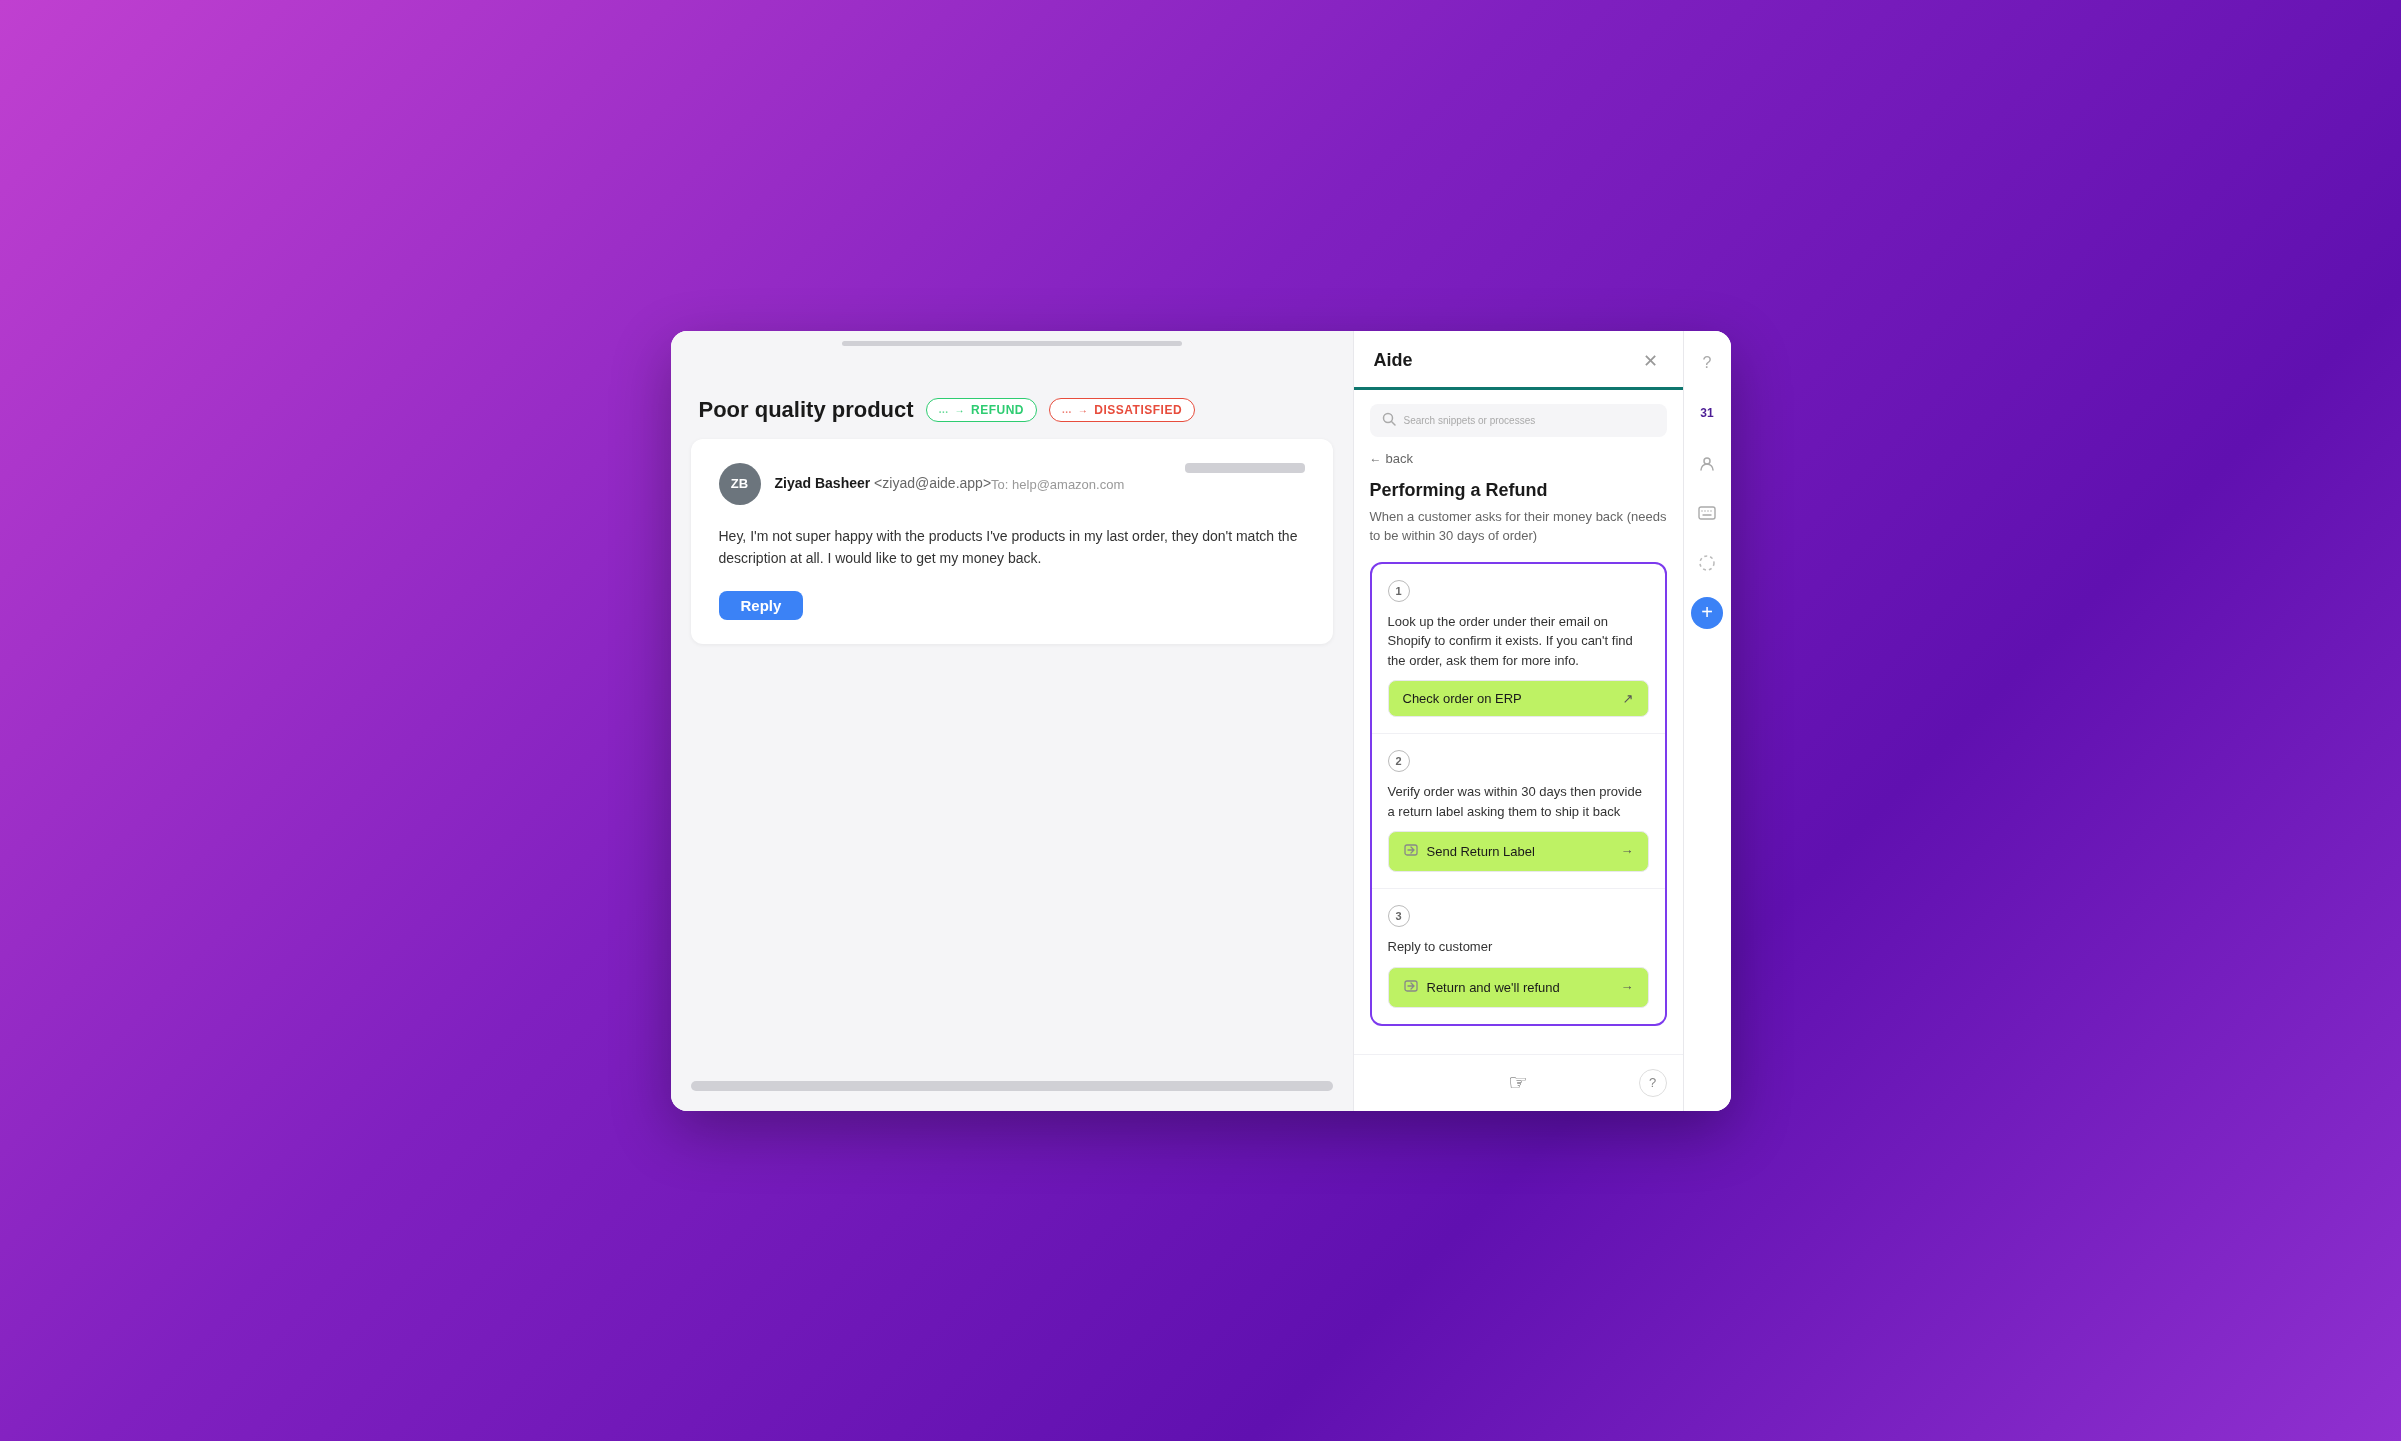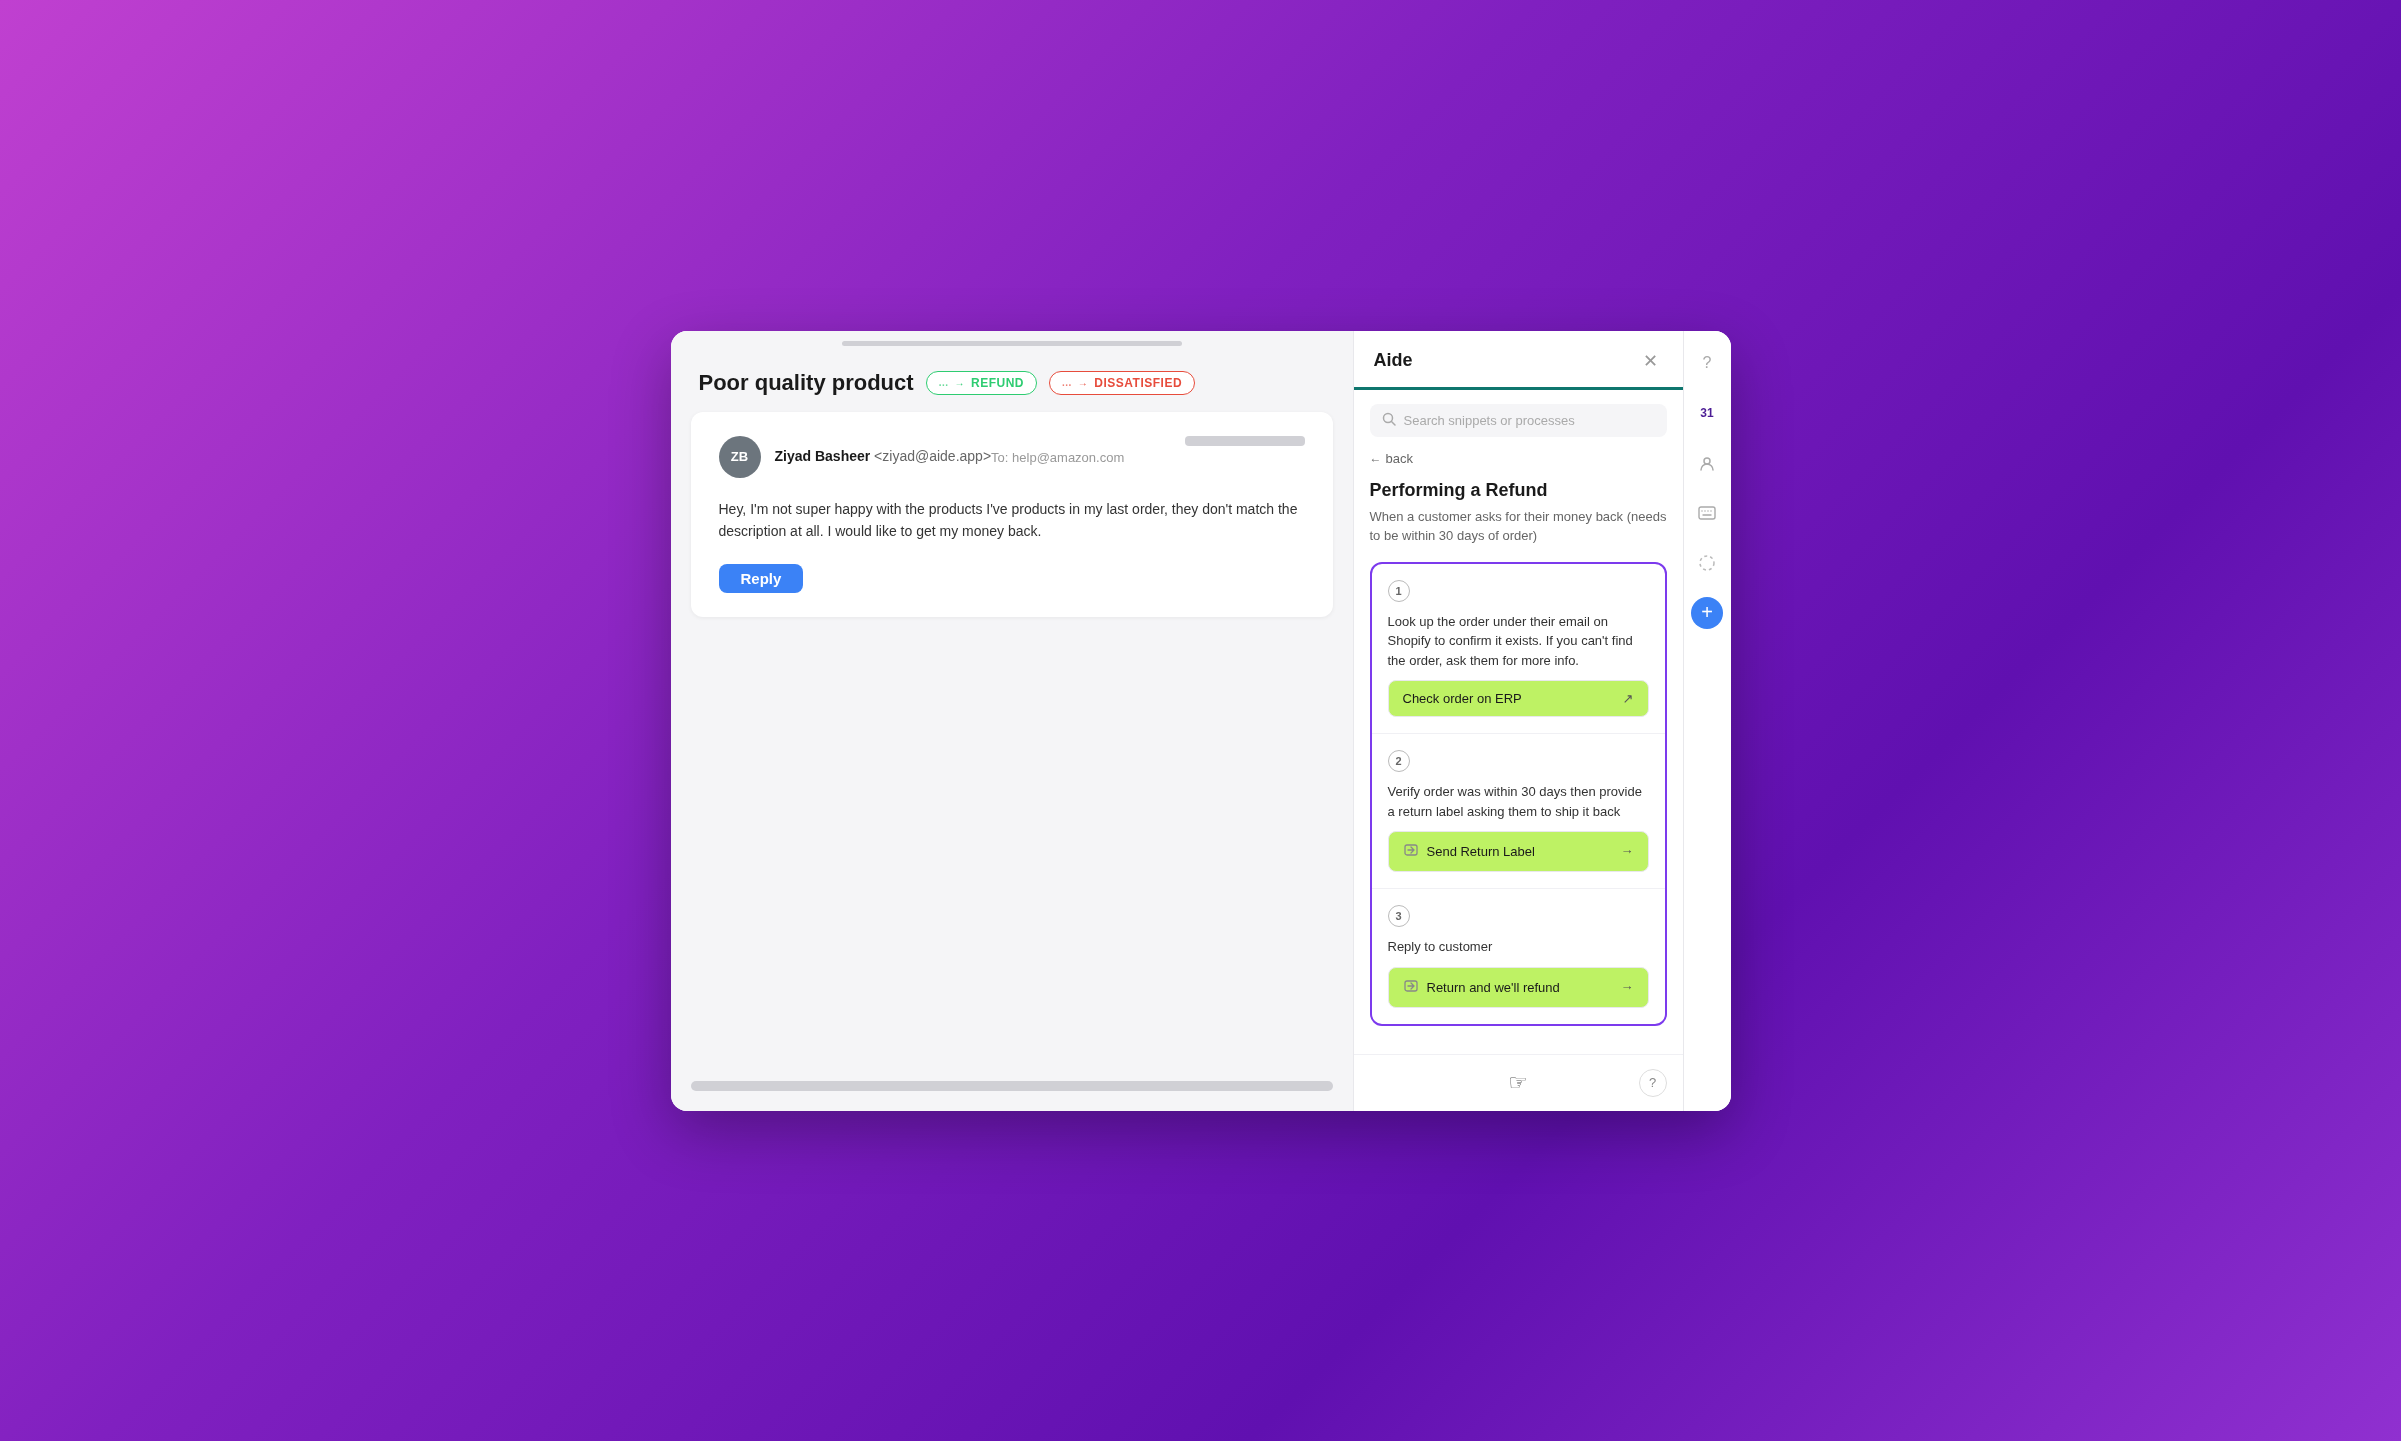--- a/index.html
+++ b/index.html
@@ -38,20 +38,21 @@
     .left-header {
       padding: 24px 28px 16px;
       background: #f5f5f7;
     }
 
     .title-row {
       display: flex;
       align-items: center;
       gap: 12px;
       flex-wrap: wrap;
+      margin-top: 27px;
     }
 
     .page-title {
       font-size: 22px;
       font-weight: 700;
       color: #1a1a1a;
     }
 
     .badge {
       display: flex;
@@ -222,21 +223,21 @@
       border-radius: 8px;
       padding: 8px 12px;
     }
 
     .search-icon {
       color: #aaa;
       font-size: 14px;
     }
 
     .search-placeholder {
-      font-size: 13px;
+      font-size: 10px;
       color: #aaa;
     }
 
     .aide-content {
       flex: 1;
       overflow-y: auto;
       padding: 0 16px 16px;
     }
 
     .back-link {

